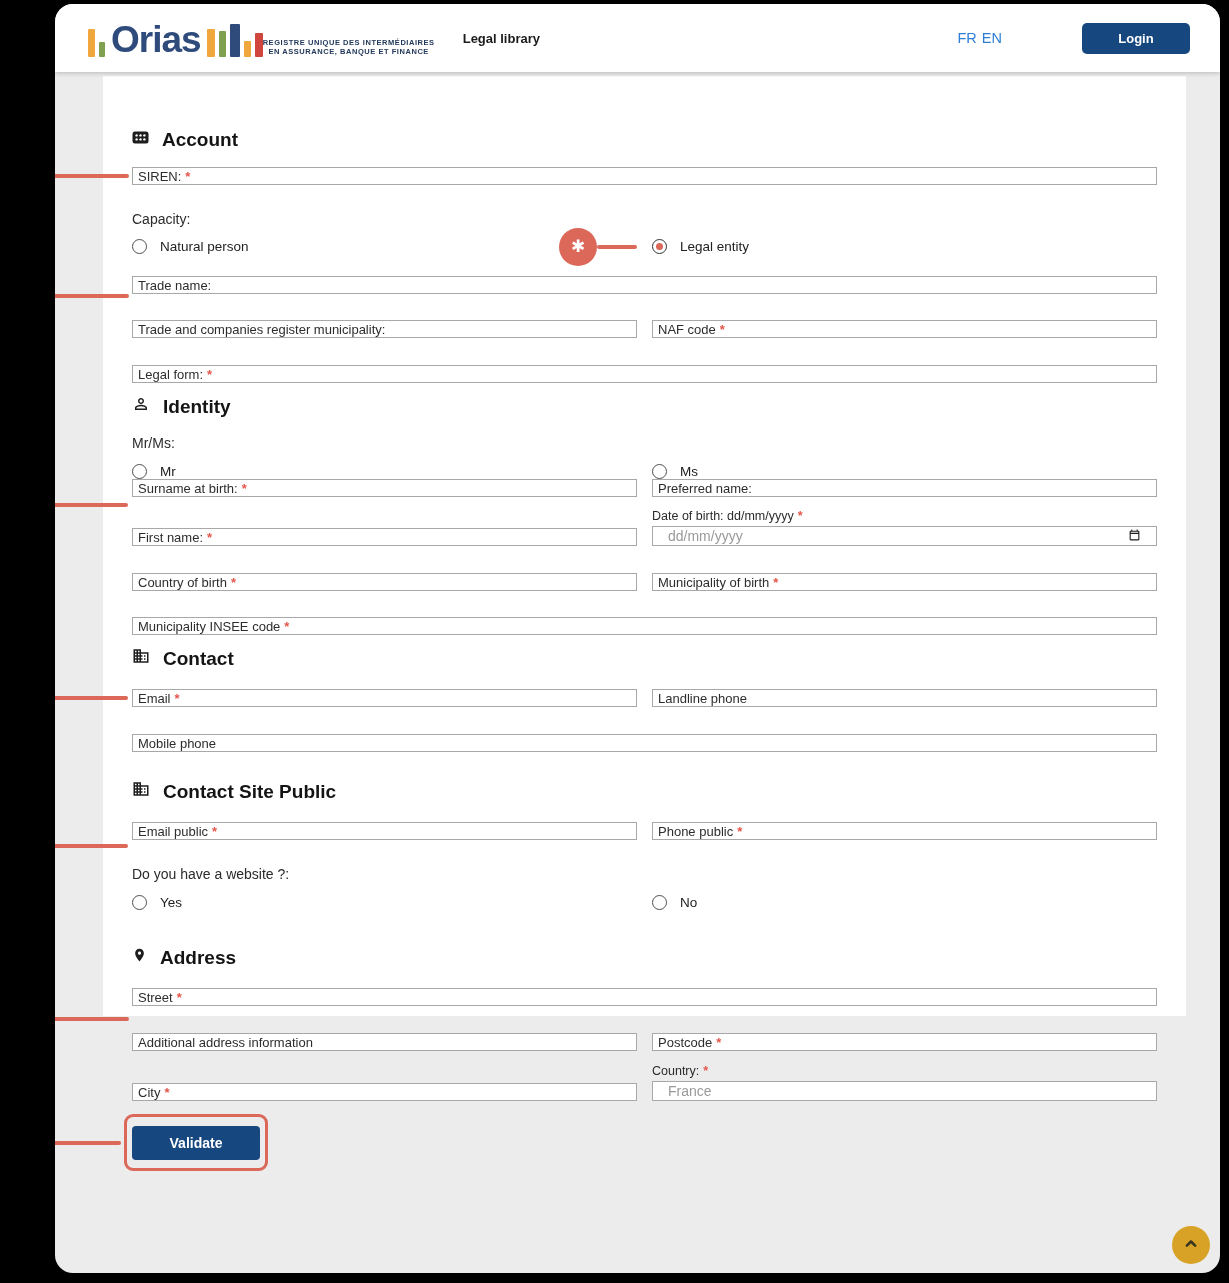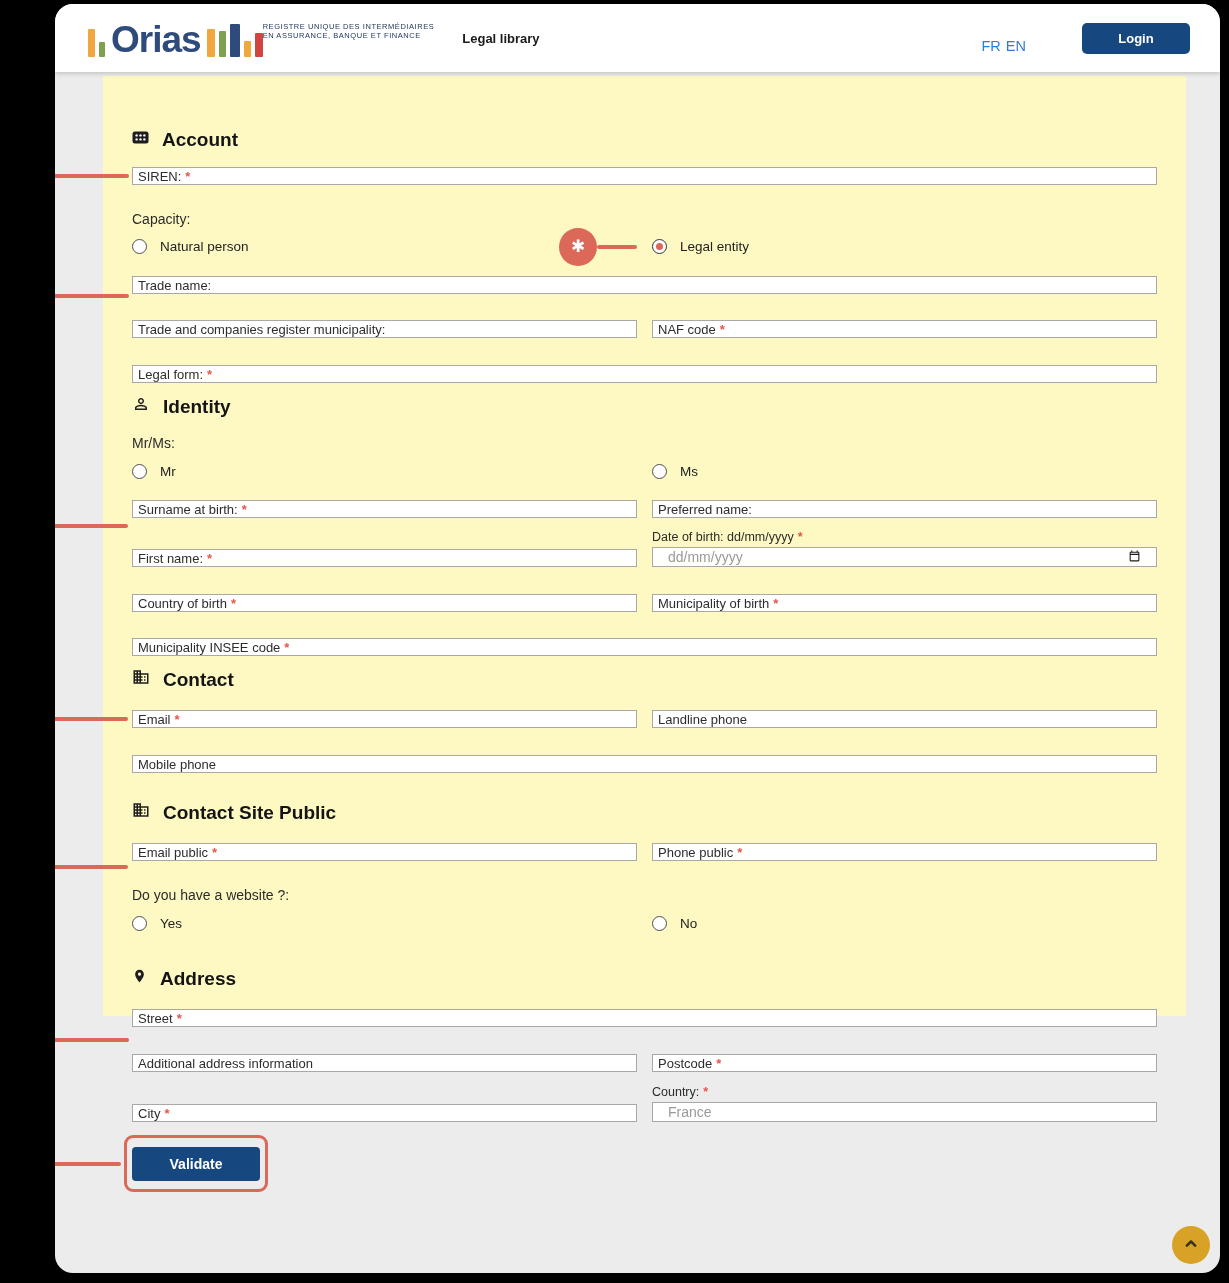--- a/index.html
+++ b/index.html
@@ -17,33 +17,33 @@
   
   .header {
     position:relative; z-index:3; height:68px; background:#fff;
     box-shadow:0 1px 5px rgba(0,0,0,.22);
     display:flex; align-items:center; padding:0 30px 0 33px;
   }
   .logo { display:flex; flex-direction:row; cursor:pointer; }
   .logo-top { display:flex; align-items:flex-end; gap:4px; height:38px; }
   .bar { border-radius:1px; }
   .logo-text { font-size:37px; font-weight:700; color:#2E4B7C; line-height:34px; letter-spacing:-1px; margin:0 2px; }
-  .tagline { margin-top:3px; font-size:7.5px; font-weight:400; letter-spacing:.55px; color:#23395B; line-height:9px; }
+  .tagline { margin-top:19px; font-size:7.5px; font-weight:700; letter-spacing:.55px; color:#23395B; line-height:9px;text-align:center; }
   .page-title { margin-left:28px; font-size:13px; font-weight:700; color:#1b1b1b; }
-  .header-right { margin-left:auto; display:flex; align-items:flex-end; gap:56px; }
+  .header-right { margin-left:auto; display:flex; align-items:center; gap:80px; }
   .lang { color:#2D7FD6; font-size:14.5px; display:flex; gap:5px; }
   .lang span { cursor:pointer; }
   .login-btn {
     width:108px; height:31px; background:#17477F; color:#fff; border:none;
     border-radius:5px; font-family:inherit; font-size:13px; font-weight:700; cursor:pointer;
   }
   
   .card {
     position:relative; margin-left:48px; margin-top:4px; width:1083px; height:940px;
-    background:#fef9c3; padding:53px 29px 0 29px;
+    background:#ffffff; padding:53px 29px 0 29px;
   }
   h2.section {
     font-size:19px; font-weight:600; color:#141414; line-height:22px;
     display:flex; align-items:center; gap:13px;
   }
   h2.section svg { flex:0 0 auto; }
   .fbox {
     position:relative; height:18px; border:1px solid #a8a8a8; background:#fff;
     display:flex; align-items:center; padding:0 5px; font-size:13px; color:#2d2d2d;
     white-space:nowrap; cursor:text;
@@ -92,21 +92,21 @@
     border-radius:2px; background:#DB6858; z-index:5;
   }
   
   .scroll-top {
     position:absolute; left:1172px; top:1226px; width:38px; height:38px; border-radius:50%;
     background:#D7A226; border:none; cursor:pointer; z-index:6;
     display:flex; align-items:center; justify-content:center;
   }
   
   .mt12{margin-top:12px}.mt13{margin-top:13px}.mt17{margin-top:17px}.mt19{margin-top:19px}
-  .mt21{margin-top:21px}.mt20{margin-top:16px}.mt22{margin-top:22px}.mt26{margin-top:26px}
+  .mt21{}.mt20{margin-top:16px}.mt22{margin-top:22px}.mt26{margin-top:26px}
   .mt27{margin-top:27px}.mt28{margin-top:28px}.mt29{margin-top:12px}.mt36{margin-top:36px}
   .rel{position:relative}
 </style>
 </head>
 <body>
 
 <div class="window">
 
   <div class="header">
     <div class="logo">

